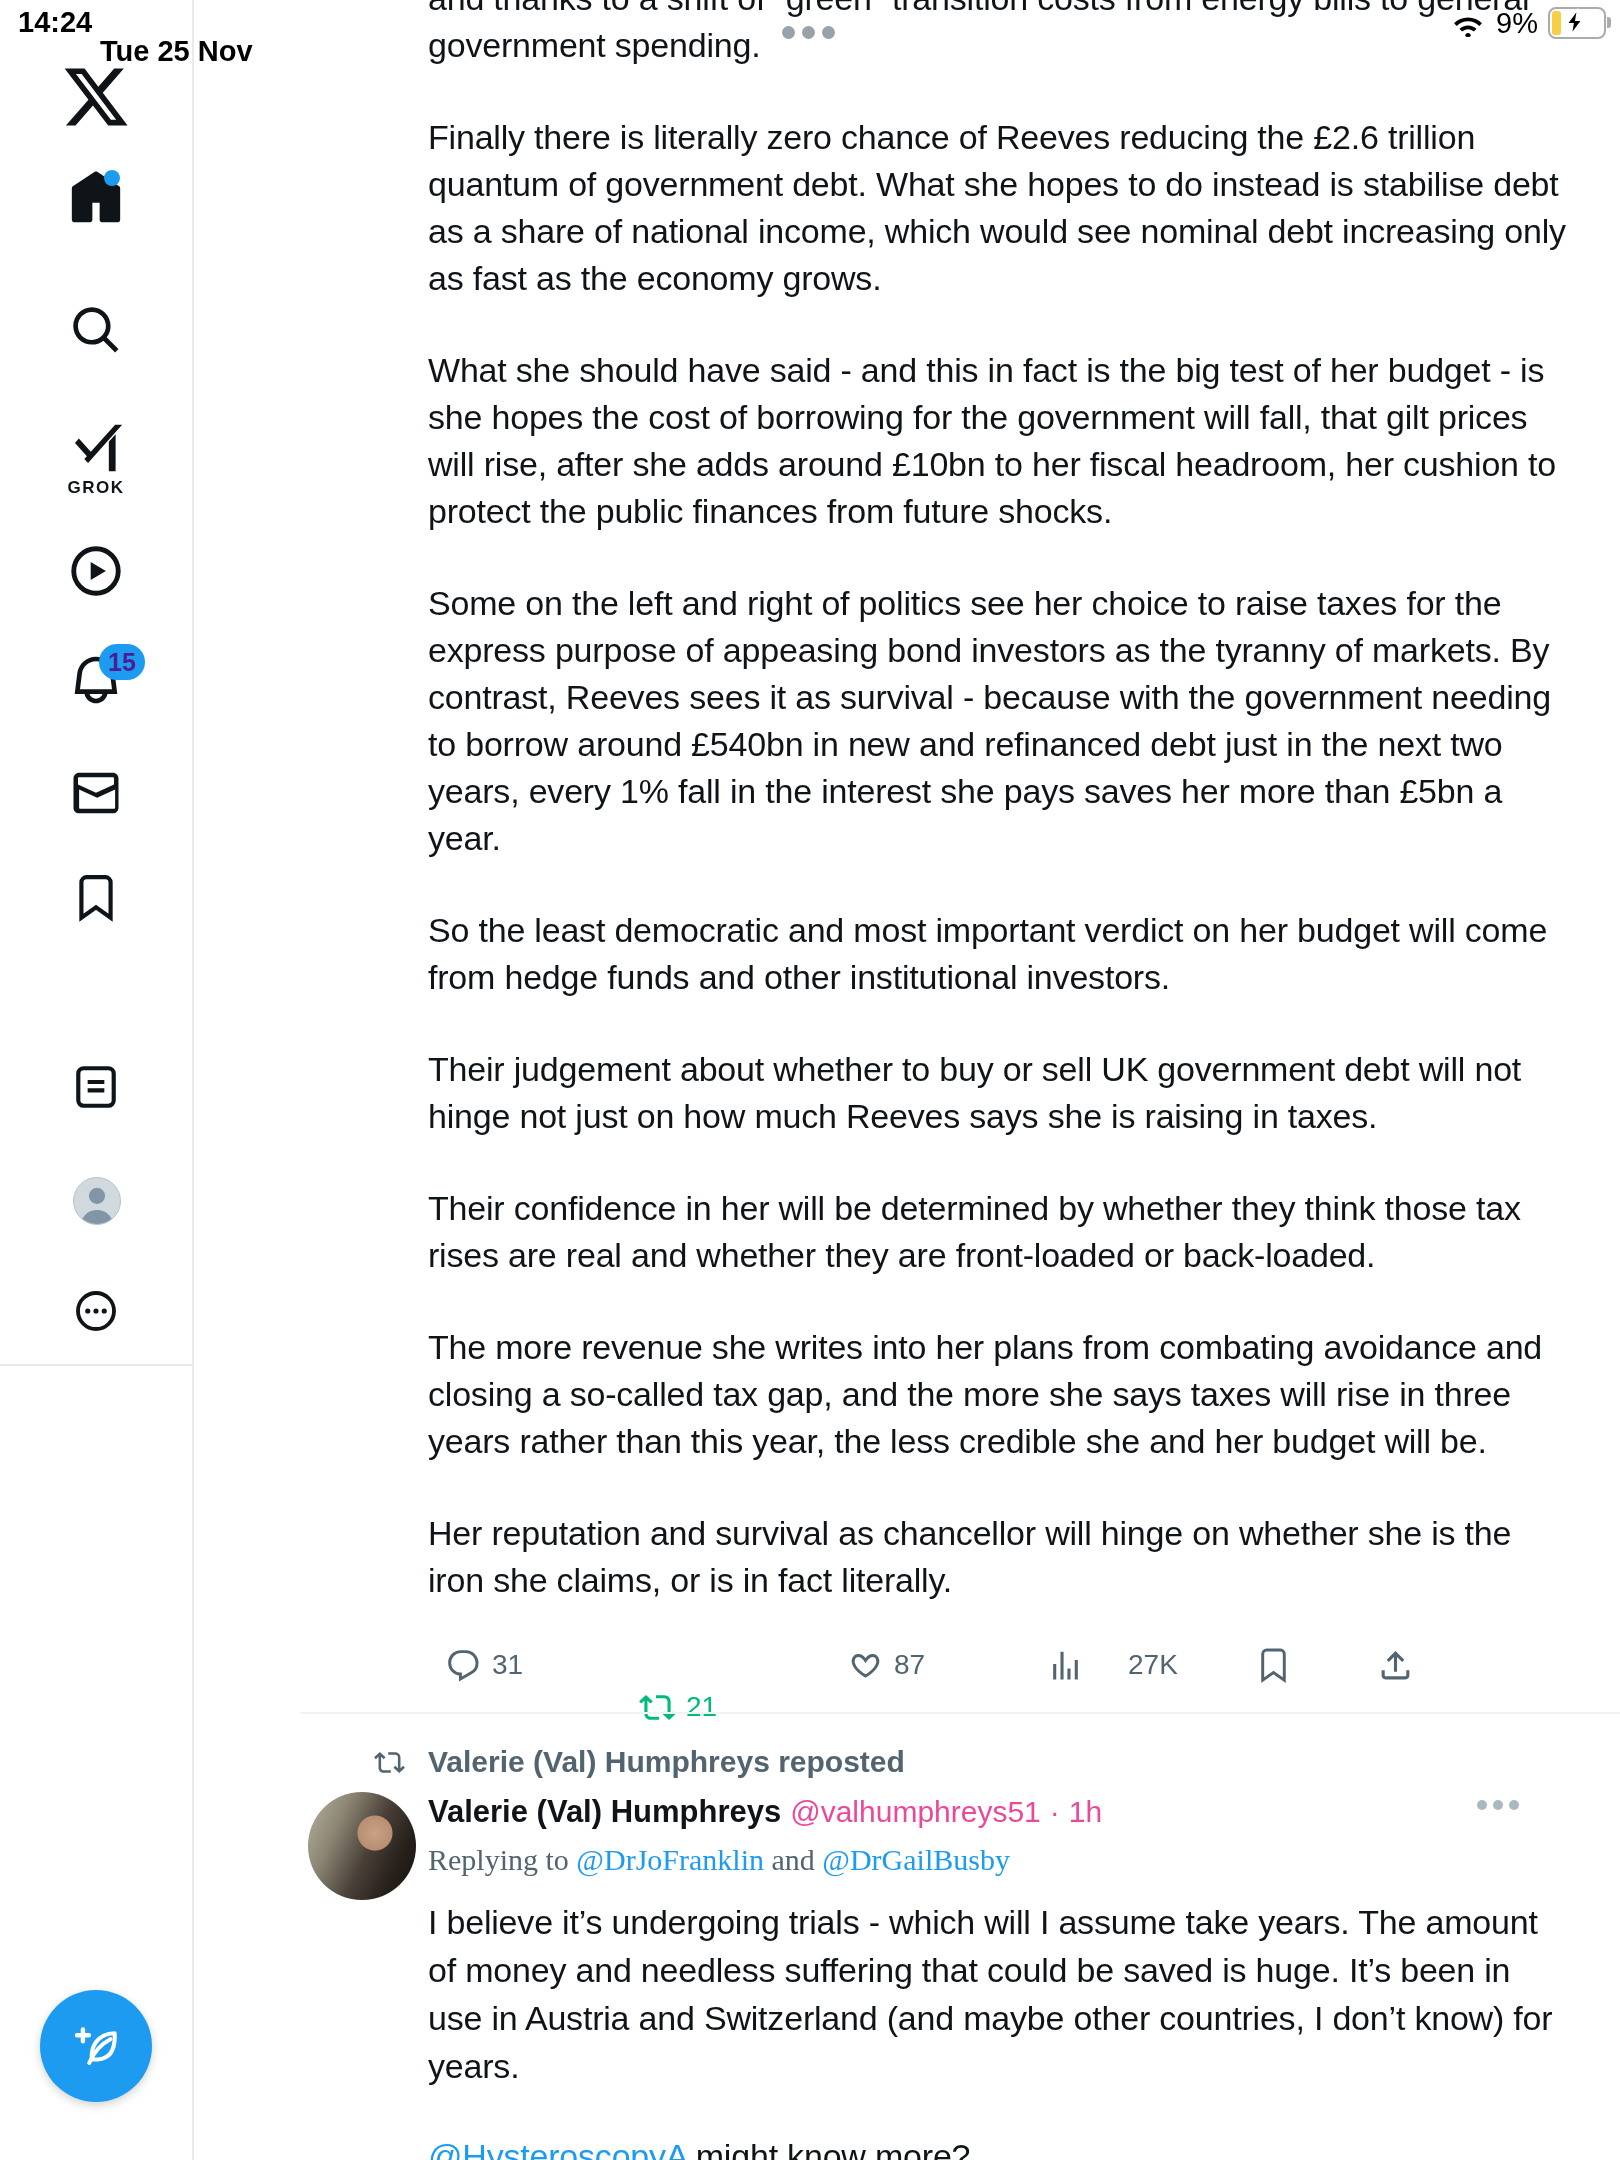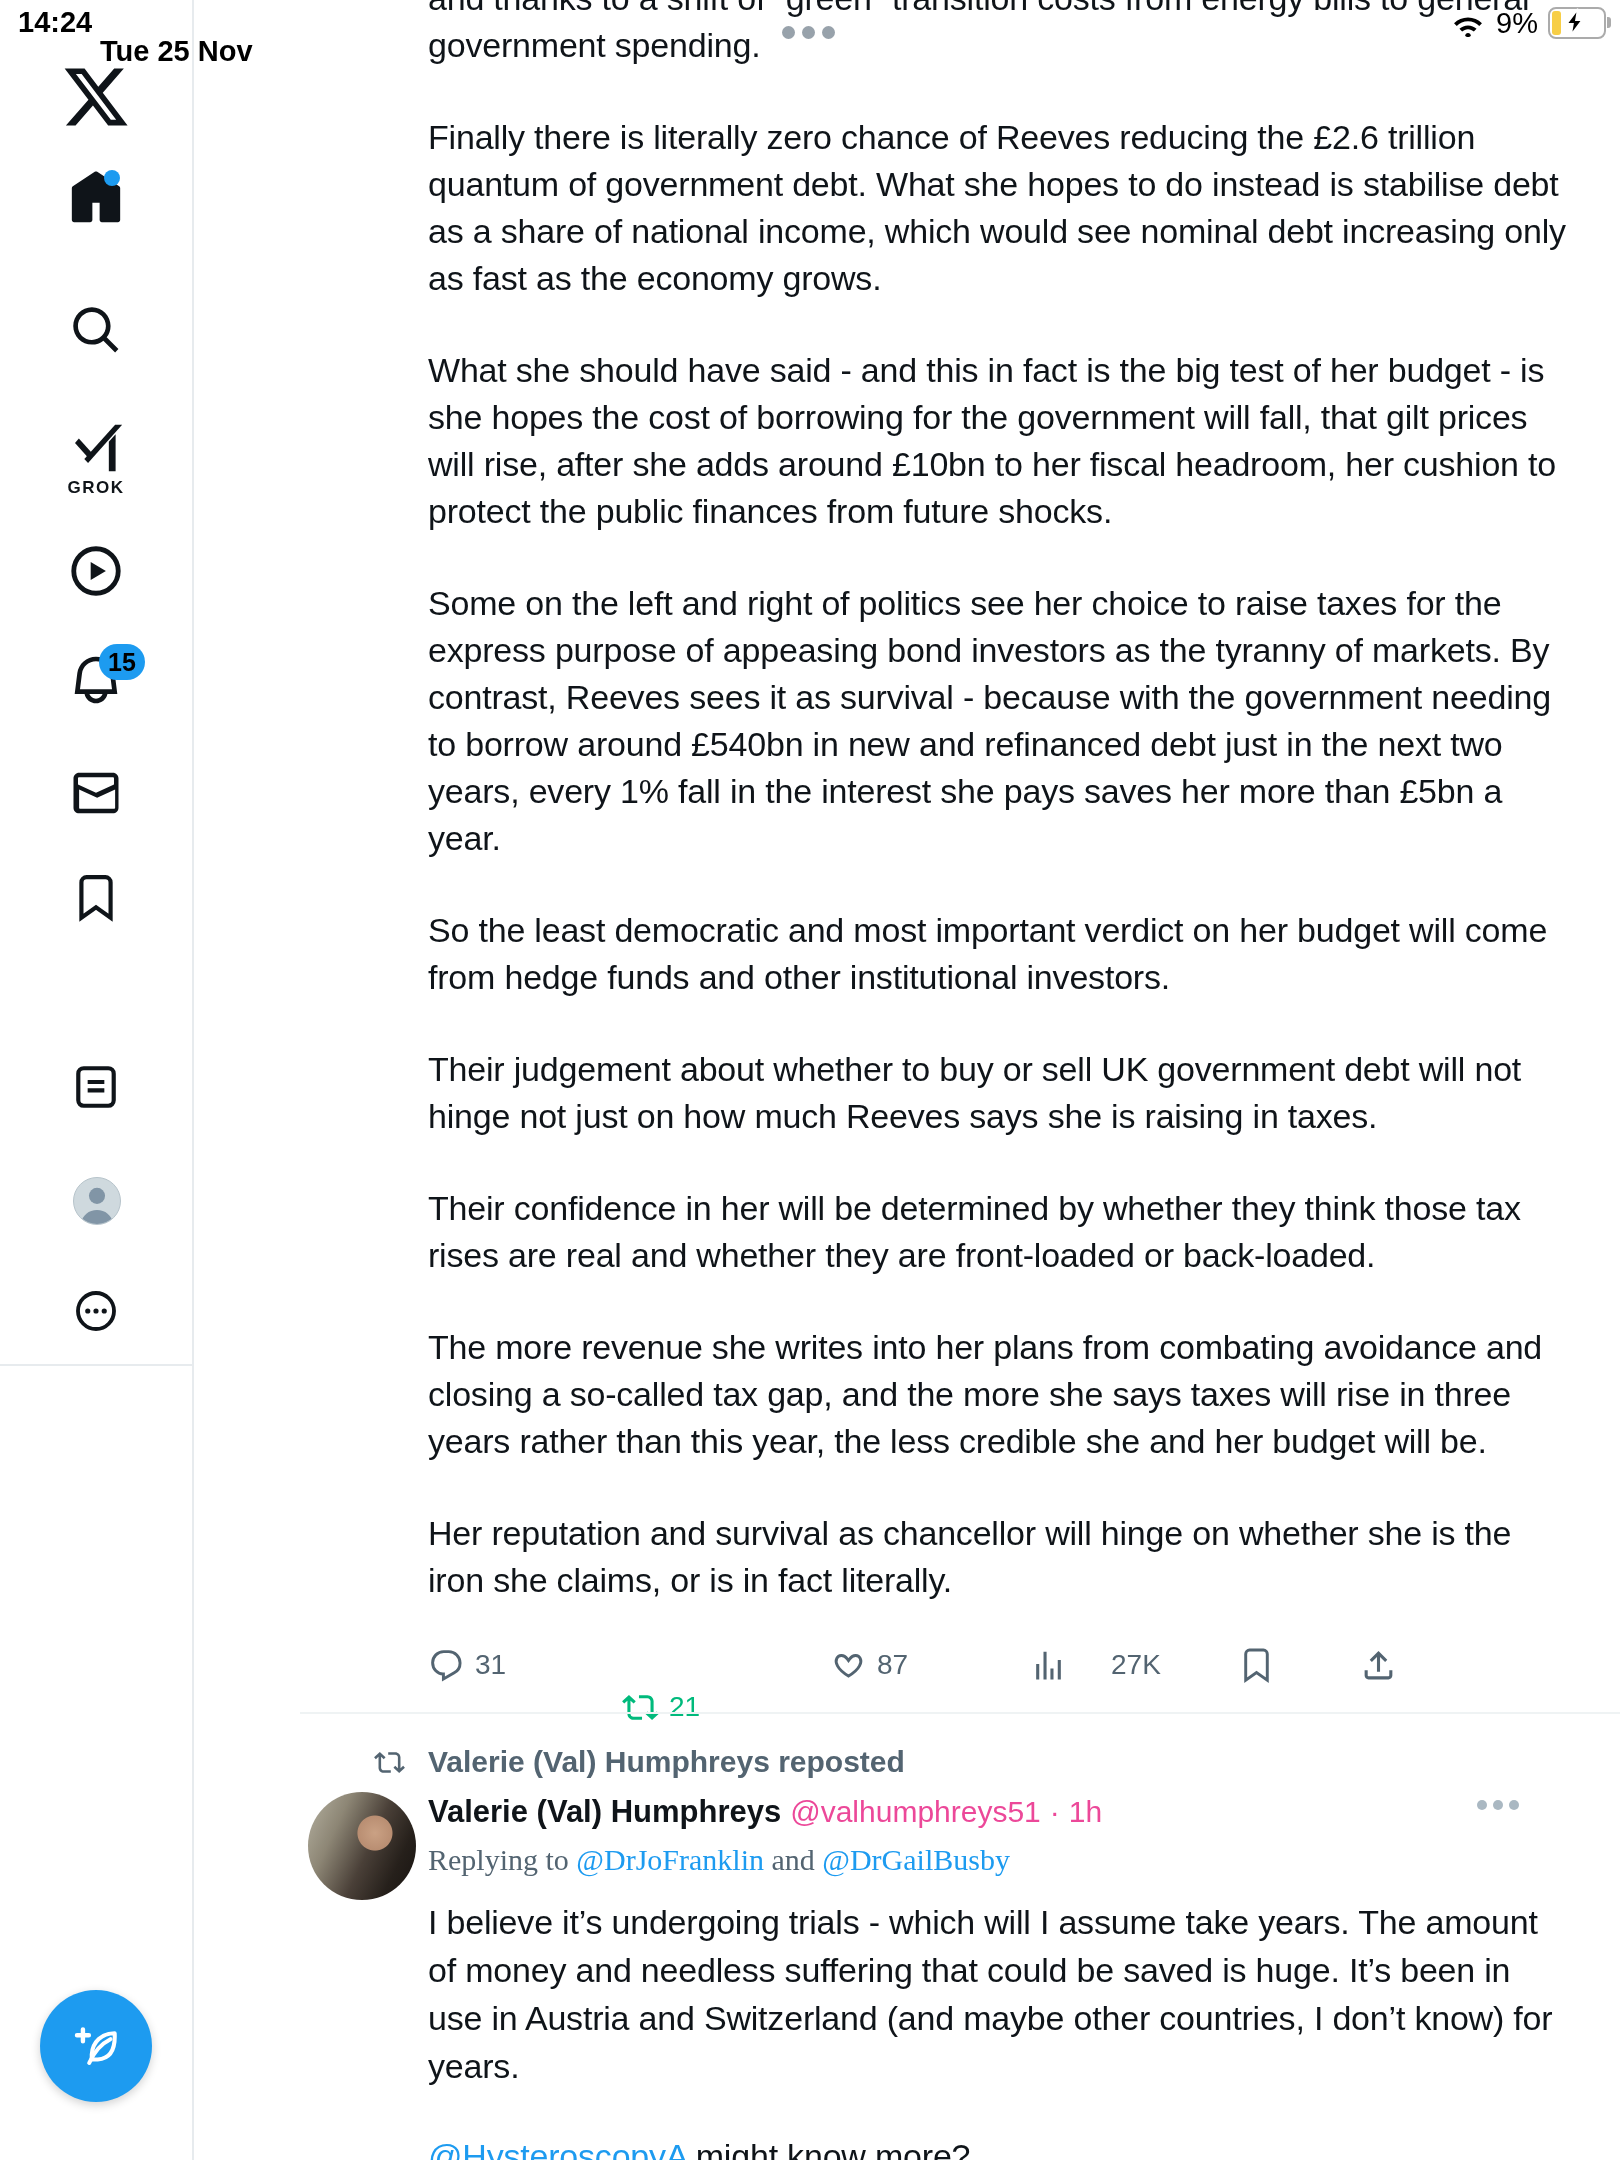--- a/index.html
+++ b/index.html
@@ -19,21 +19,21 @@
   .battery .bolt{position:absolute;left:11px;top:-2px;width:30px;height:30px;}
   .battery .nub{position:absolute;right:-7px;top:8px;width:4px;height:11px;background:#ababab;border-radius:0 3px 3px 0;}
   
   .vdivider{position:absolute;left:192px;top:0;width:2px;height:2160px;background:#e7ebee;}
   .sidebar-hdivider{position:absolute;left:0;top:1364px;width:192px;height:2px;background:#e7ebee;}
   
   .side-item{position:absolute;left:0;width:192px;display:flex;justify-content:center;align-items:center;cursor:pointer;}
   .side-item svg{display:block;}
   .badge{
     position:absolute;left:99px;top:644px;min-width:46px;height:36px;border-radius:18px;
-    background:#1d9bf0;color:#000000;font-size:25px;font-weight:600;
+    background:#1d9bf0;color:#4c1d95;font-size:25px;font-weight:600;
     display:flex;align-items:center;justify-content:center;z-index:3;
   }
   .home-dot{position:absolute;left:104px;top:170px;width:16px;height:16px;border-radius:50%;background:#1d9bf0;z-index:3;}
   .grok-label{position:absolute;left:0;top:478px;width:192px;text-align:center;font-size:17px;font-weight:800;letter-spacing:1.5px;color:#0f1419;}
   .mini-avatar{
     position:absolute;left:73px;top:1177px;width:46px;height:46px;border-radius:50%;
     background:#cfd9de;overflow:hidden;border:1px solid #b7c4cb;
   }
   .compose-btn{
     position:absolute;left:40px;top:1990px;width:112px;height:112px;border-radius:50%;
@@ -43,21 +43,21 @@
   
   .top-dots{position:absolute;left:782px;top:26px;display:flex;gap:7px;}
   .top-dots span{width:13px;height:13px;border-radius:50%;background:#98a2ab;}
   
   .tweet-text{
     position:absolute;left:428px;top:-25px;width:1140px;
     font-size:34px;line-height:47px;letter-spacing:-0.2px;color:#0f1419;
   }
   .tweet-text p{margin:0 0 45px 0;}
   
-  .engage{position:absolute;top:1645px;left:0;width:1364px;height:40px;color:#536471;}
+  .engage{position:absolute;top:1645px;left:17px;width:1364px;height:40px;color:#536471;}
   .engage .grp{position:absolute;top:0;display:flex;align-items:center;gap:10px;height:40px;cursor:pointer;}
   .engage .cnt{font-size:28px;}
   .engage .green, .engage .green .cnt{color:#00ba7c;}
   .tweet-divider{position:absolute;left:300px;top:1712px;right:0;height:2px;background:#eff3f4;}
   
   .repost-banner{position:absolute;left:428px;top:1745px;font-size:30px;font-weight:700;color:#536471;}
   .repost-icon{position:absolute;left:374px;top:1747px;}
   .rp-avatar{
     position:absolute;left:308px;top:1792px;width:108px;height:108px;border-radius:50%;overflow:hidden;cursor:pointer;
     background:

